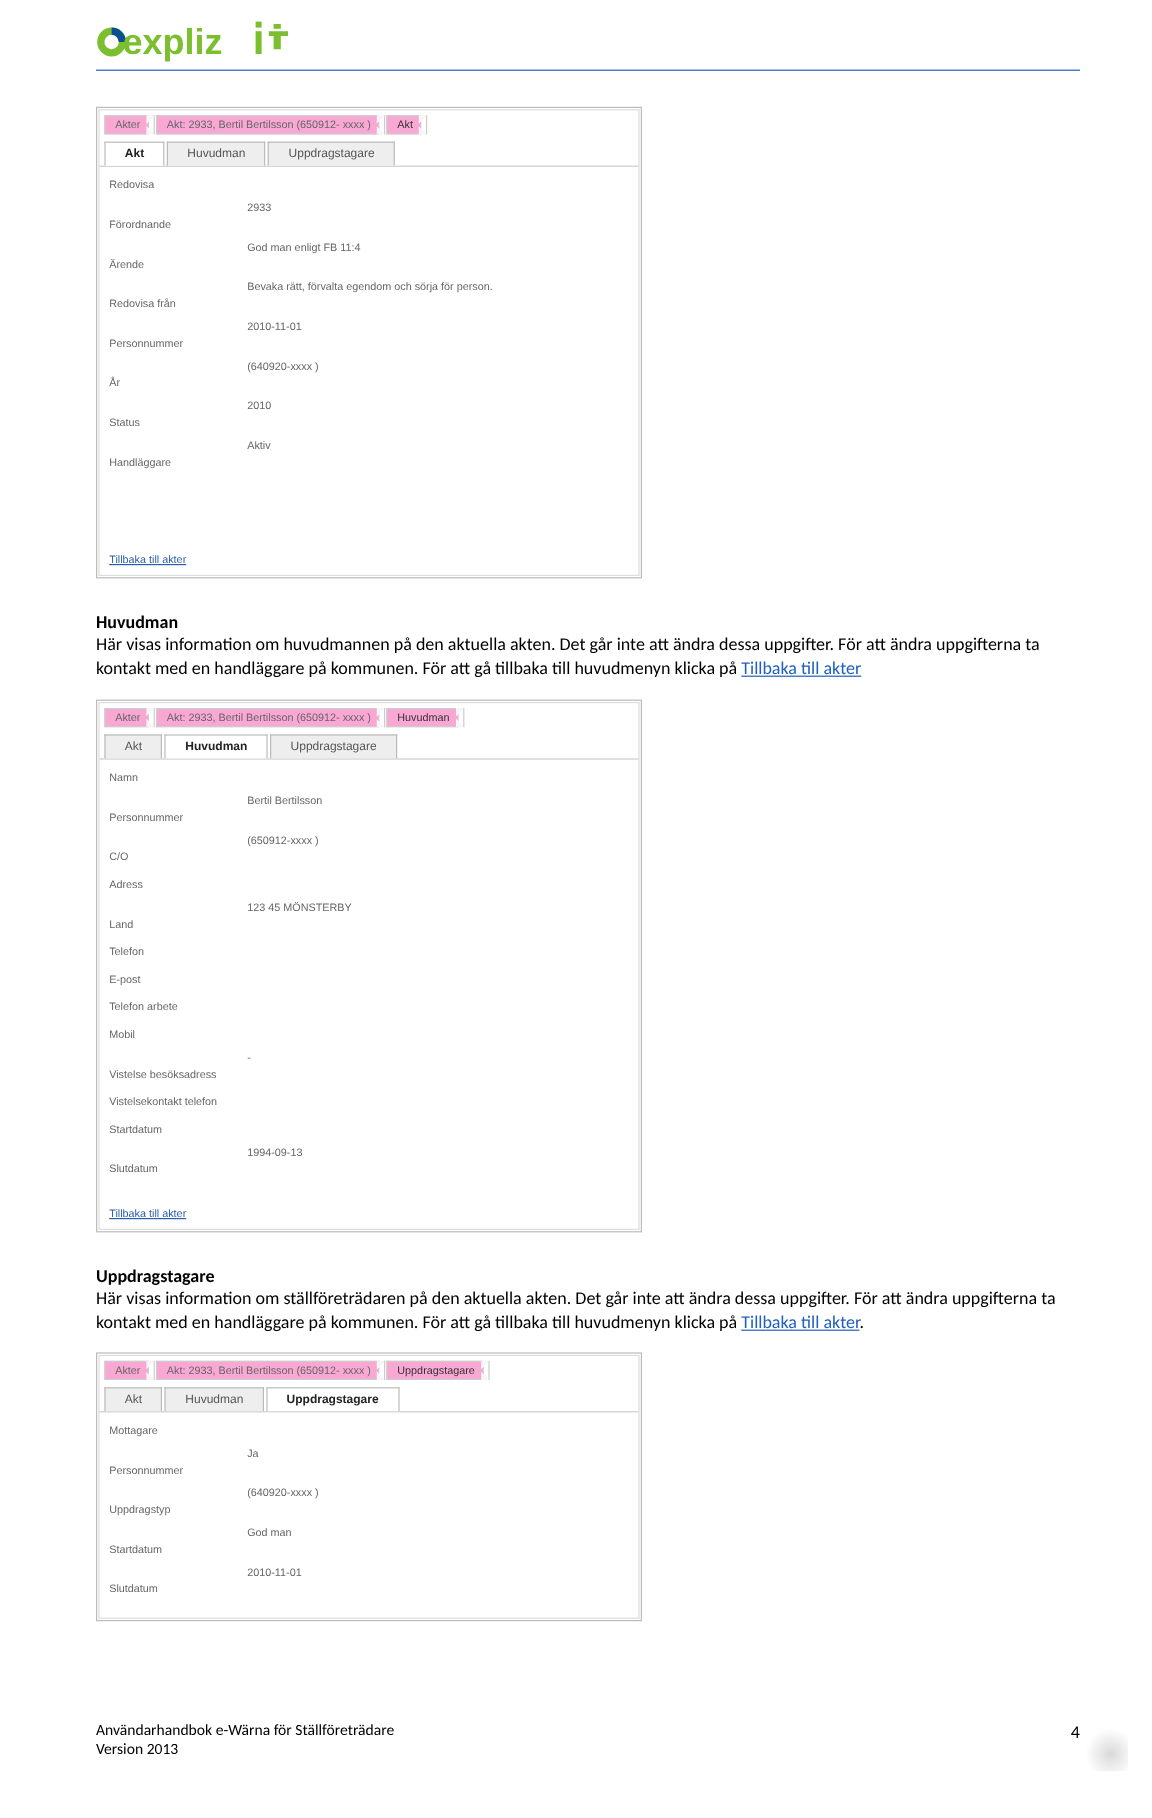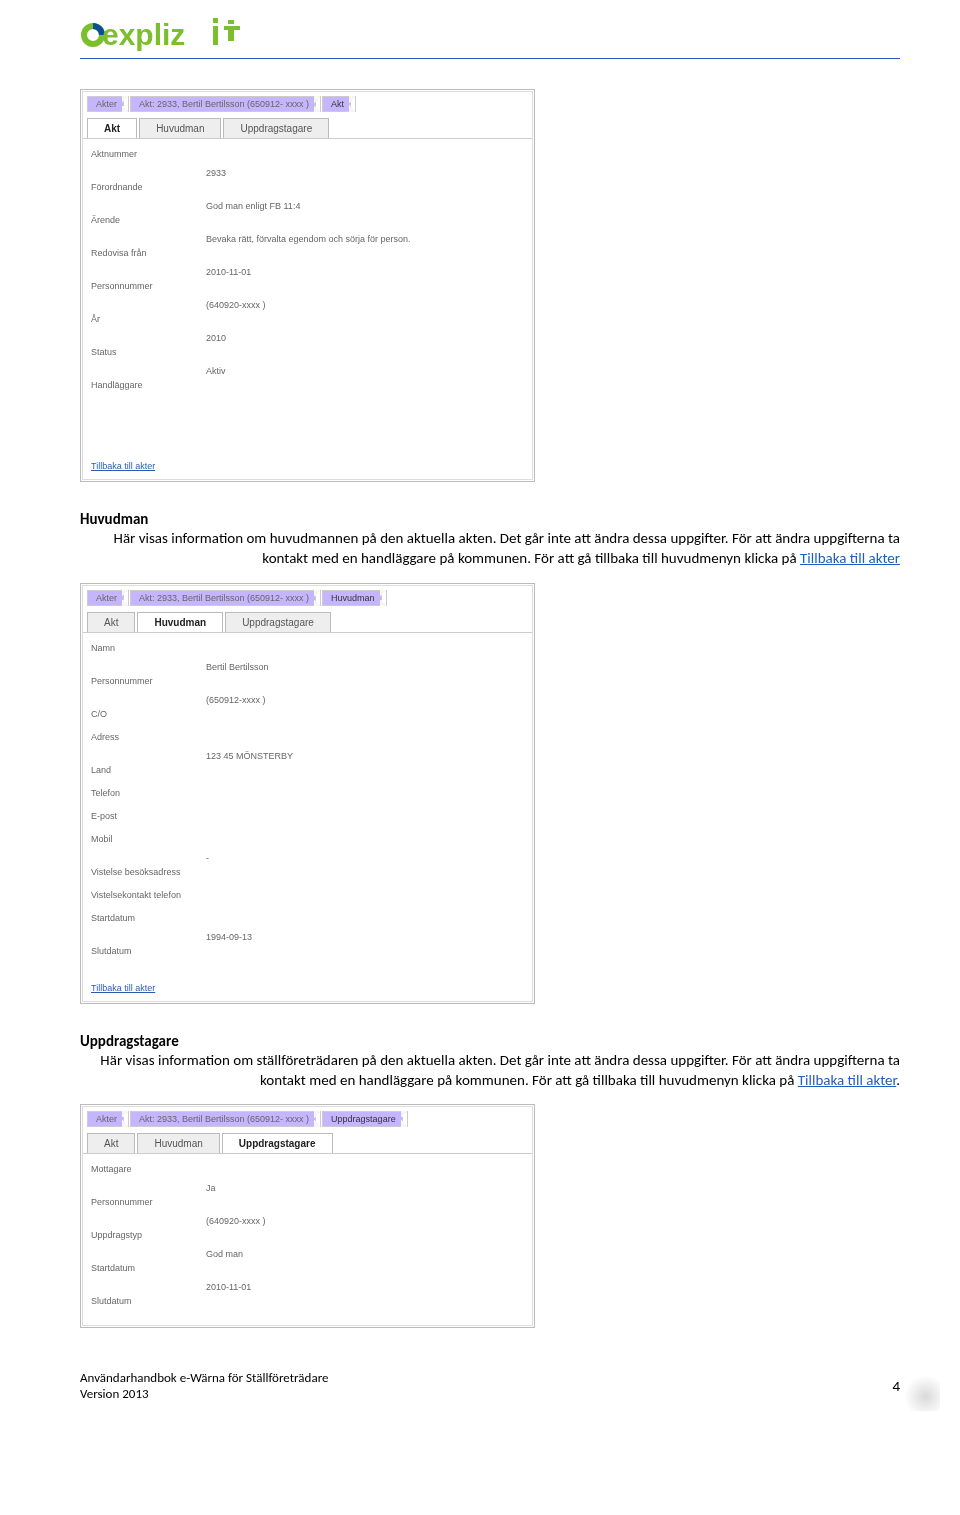--- a/index.html
+++ b/index.html
@@ -40,21 +40,21 @@
     display: flex;
     align-items: center;
     padding: 4px 4px 0 4px;
     gap: 0;
   }
   .bc-item {
     display: inline-flex;
     align-items: center;
     padding: 2px 6px 2px 8px;
     border: 1px solid #ccc;
-    background: #c4b5fd;
+    background: #f9a8d4;
     font-size: 9px;
     position: relative;
     margin-right: 6px;
     color: #666;
   }
   .bc-item.active { color:#333; }
   .bc-item::after {
     content: "";
     position: absolute;
     right: -6px;
@@ -112,32 +112,31 @@
   }
   .section-heading {
     font-size: 15px;
     font-weight: bold;
     margin: 28px 0 0 0;
   }
   .section-body {
     font-size: 15px;
     line-height: 1.35;
     margin: 0 0 14px 0;
-    text-align: right;
   }
   .section-body a {
     color: #1f5fbf;
     text-decoration: underline;
   }
   .footer {
     position: relative;
-    margin-top: 42px;
+    margin-top: 84px;
     display: flex;
     justify-content: space-between;
-    align-items: center;
+    align-items: flex-start;
   }
   .footer-left {
     font-family: Calibri, Arial, sans-serif;
     font-size: 13px;
     line-height: 1.2;
   }
   .footer-right {
     font-size: 15px;
   }
   .corner-smudge {
@@ -172,21 +171,21 @@
       <span class="bc-item">Akt: 2933, Bertil Bertilsson (650912- xxxx )</span>
       <span class="bc-item active">Akt</span>
     </div>
     <div class="tabs">
       <div class="tab active">Akt</div>
       <div class="tab">Huvudman</div>
       <div class="tab">Uppdragstagare</div>
     </div>
     <div class="kv">
       <div class="kv-row">
-          <div class="kv-label">Aktnummer</div>
+          <div class="kv-label">Redovisa</div>
           <div class="kv-value">2933</div>
         </div>
       <div class="kv-row">
           <div class="kv-label">Förordnande</div>
           <div class="kv-value">God man enligt FB 11:4</div>
         </div>
       <div class="kv-row">
           <div class="kv-label">Ärende</div>
           <div class="kv-value">Bevaka rätt, förvalta egendom och sörja för person.</div>
         </div>
@@ -255,20 +254,24 @@
       <div class="kv-row">
           <div class="kv-label">Land</div>
           <div class="kv-value"></div>
         </div>
       <div class="kv-row">
           <div class="kv-label">Telefon</div>
           <div class="kv-value"></div>
         </div>
       <div class="kv-row">
           <div class="kv-label">E-post</div>
+          <div class="kv-value"></div>
+        </div>
+      <div class="kv-row">
+          <div class="kv-label">Telefon arbete</div>
           <div class="kv-value"></div>
         </div>
       <div class="kv-row">
           <div class="kv-label">Mobil</div>
           <div class="kv-value">-</div>
         </div>
       <div class="kv-row">
           <div class="kv-label">Vistelse besöksadress</div>
           <div class="kv-value"></div>
         </div>

